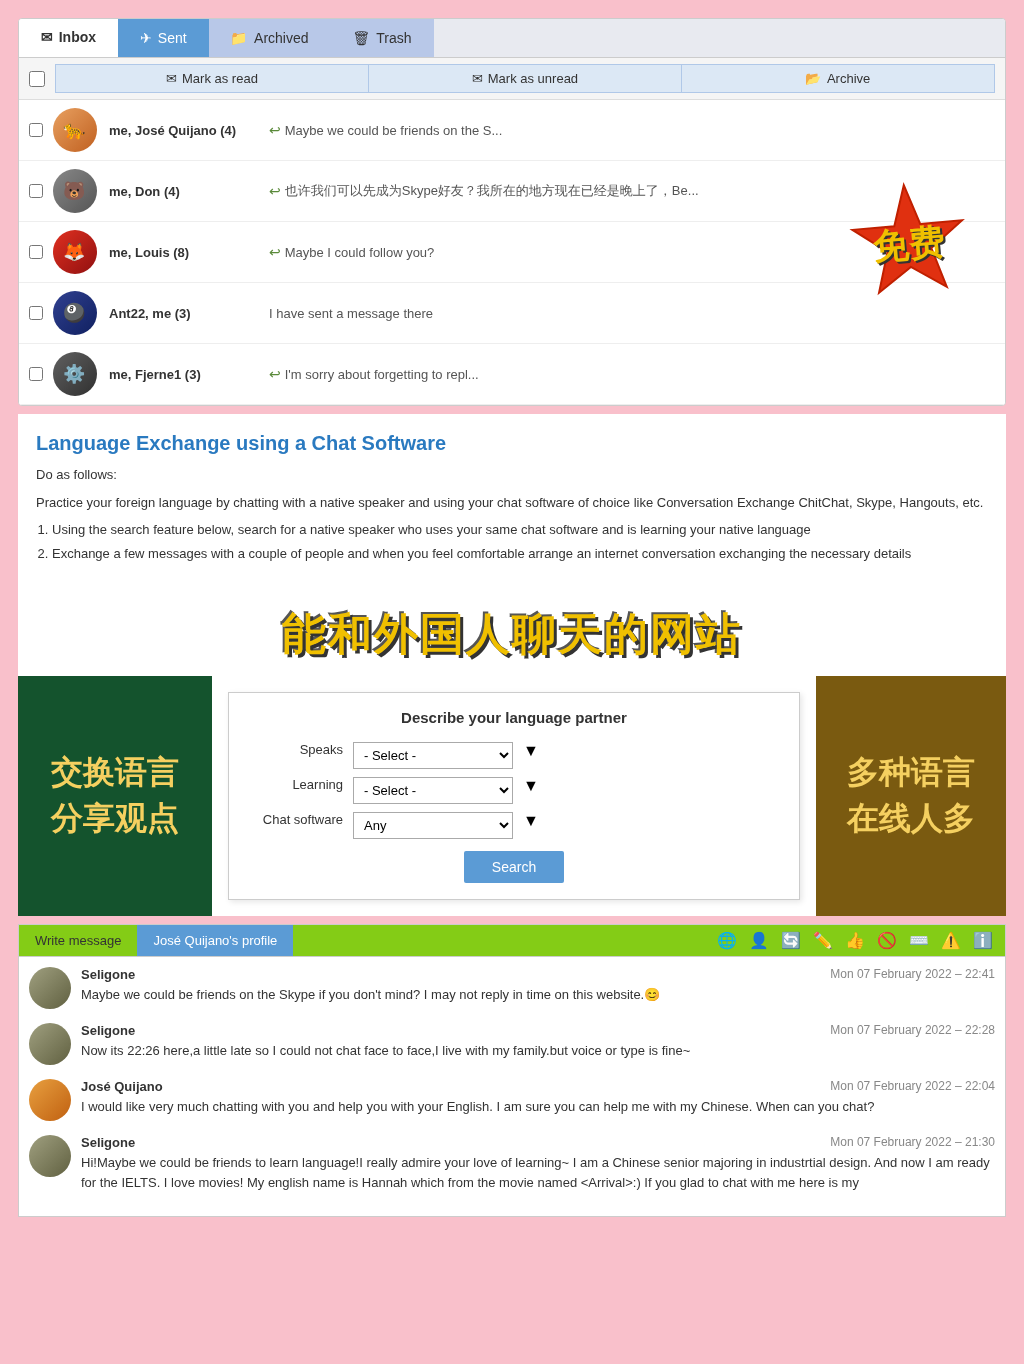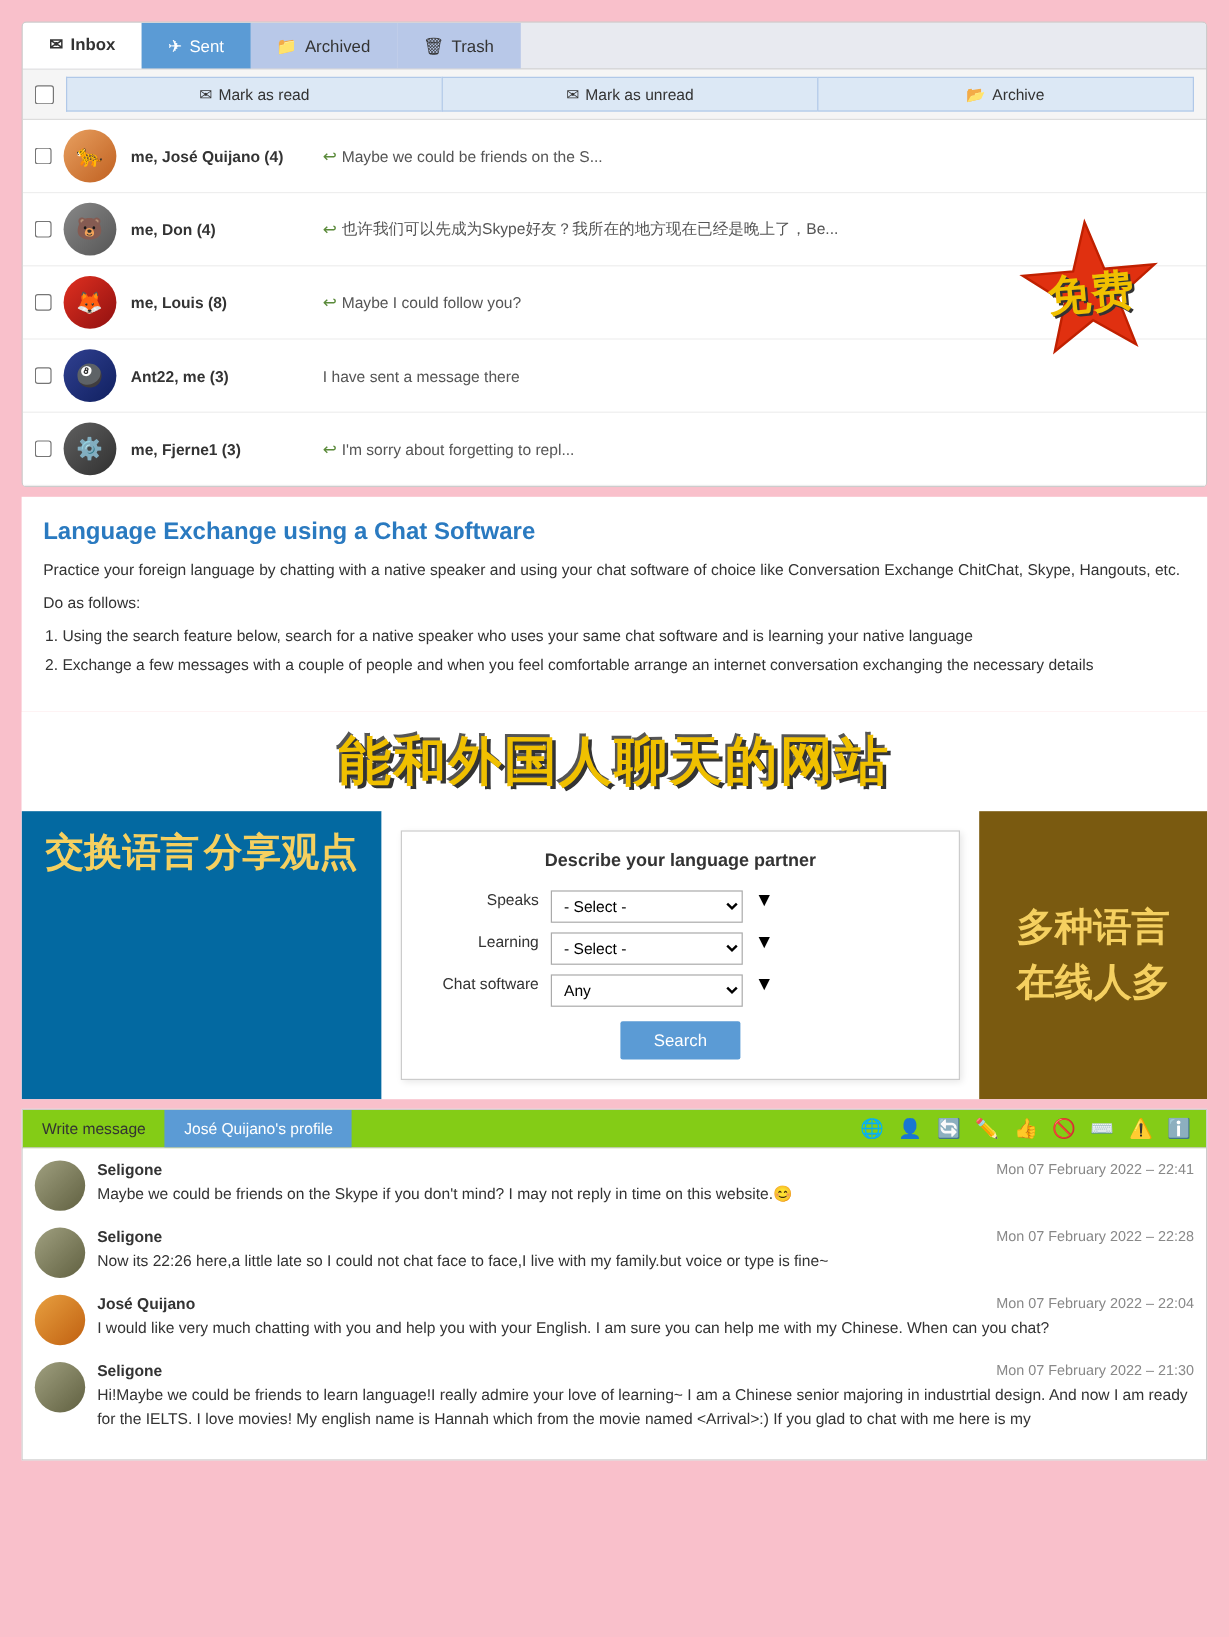--- a/index.html
+++ b/index.html
@@ -360,24 +360,24 @@
       margin: 0 18px;
       overflow: hidden;
     }
 
     .promo-row {
       display: flex;
       align-items: stretch;
     }
 
     .promo-left {
-      background: #0369a1;
-      padding: 14px 20px;
-      display: flex;
-      flex-direction: row;
+      background: #14532d;
+      padding: 14px 33px;
+      display: flex;
+      flex-direction: column;
       justify-content: center;
       gap: 4px;
       min-width: 190px;
     }
 
     .promo-center {
       flex: 1;
       padding: 16px;
       background: white;
     }
@@ -486,22 +486,22 @@
         <span>I'm sorry about forgetting to repl...</span>
       </span>
     </div>
   </div>
 </div>
 
 <div class="section-divider"></div>
 
 <div class="lang-exchange-section">
   <h2 class="lang-title">Language Exchange using a Chat Software</h2>
+  <p class="lang-description">Do as follows:</p>
   <p class="lang-description">Practice your foreign language by chatting with a native speaker and using your chat software of choice like Conversation Exchange ChitChat, Skype, Hangouts, etc.</p>
-  <p class="lang-description">Do as follows:</p>
   <ol class="lang-steps">
     <li>Using the search feature below, search for a native speaker who uses your same chat software and is learning your native language</li>
     <li>Exchange a few messages with a couple of people and when you feel comfortable arrange an internet conversation exchanging the necessary details</li>
   </ol>
 </div>
 
 <div class="promo-area">
 
   <div style="background:white; padding: 4px 18px;">
     <div class="cn-banner-chat">能和外国人聊天的网站</div>

